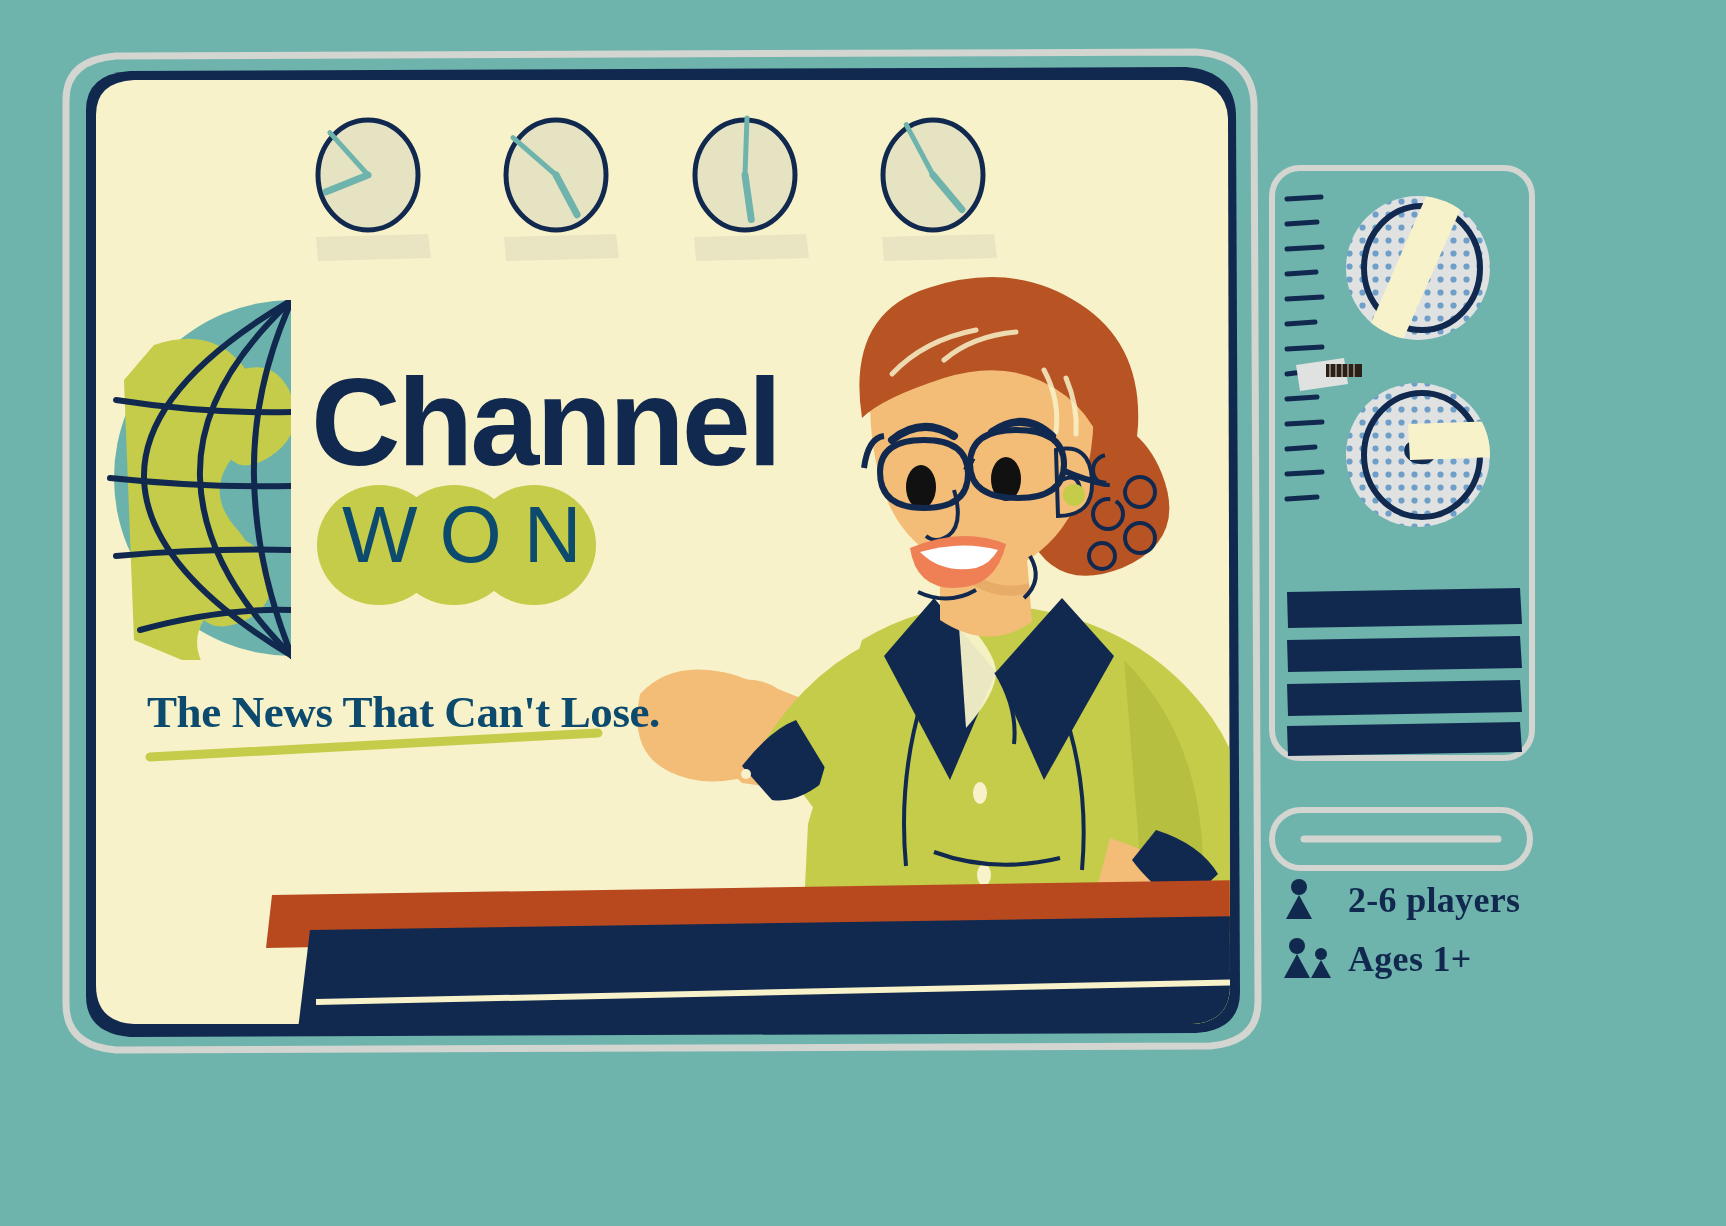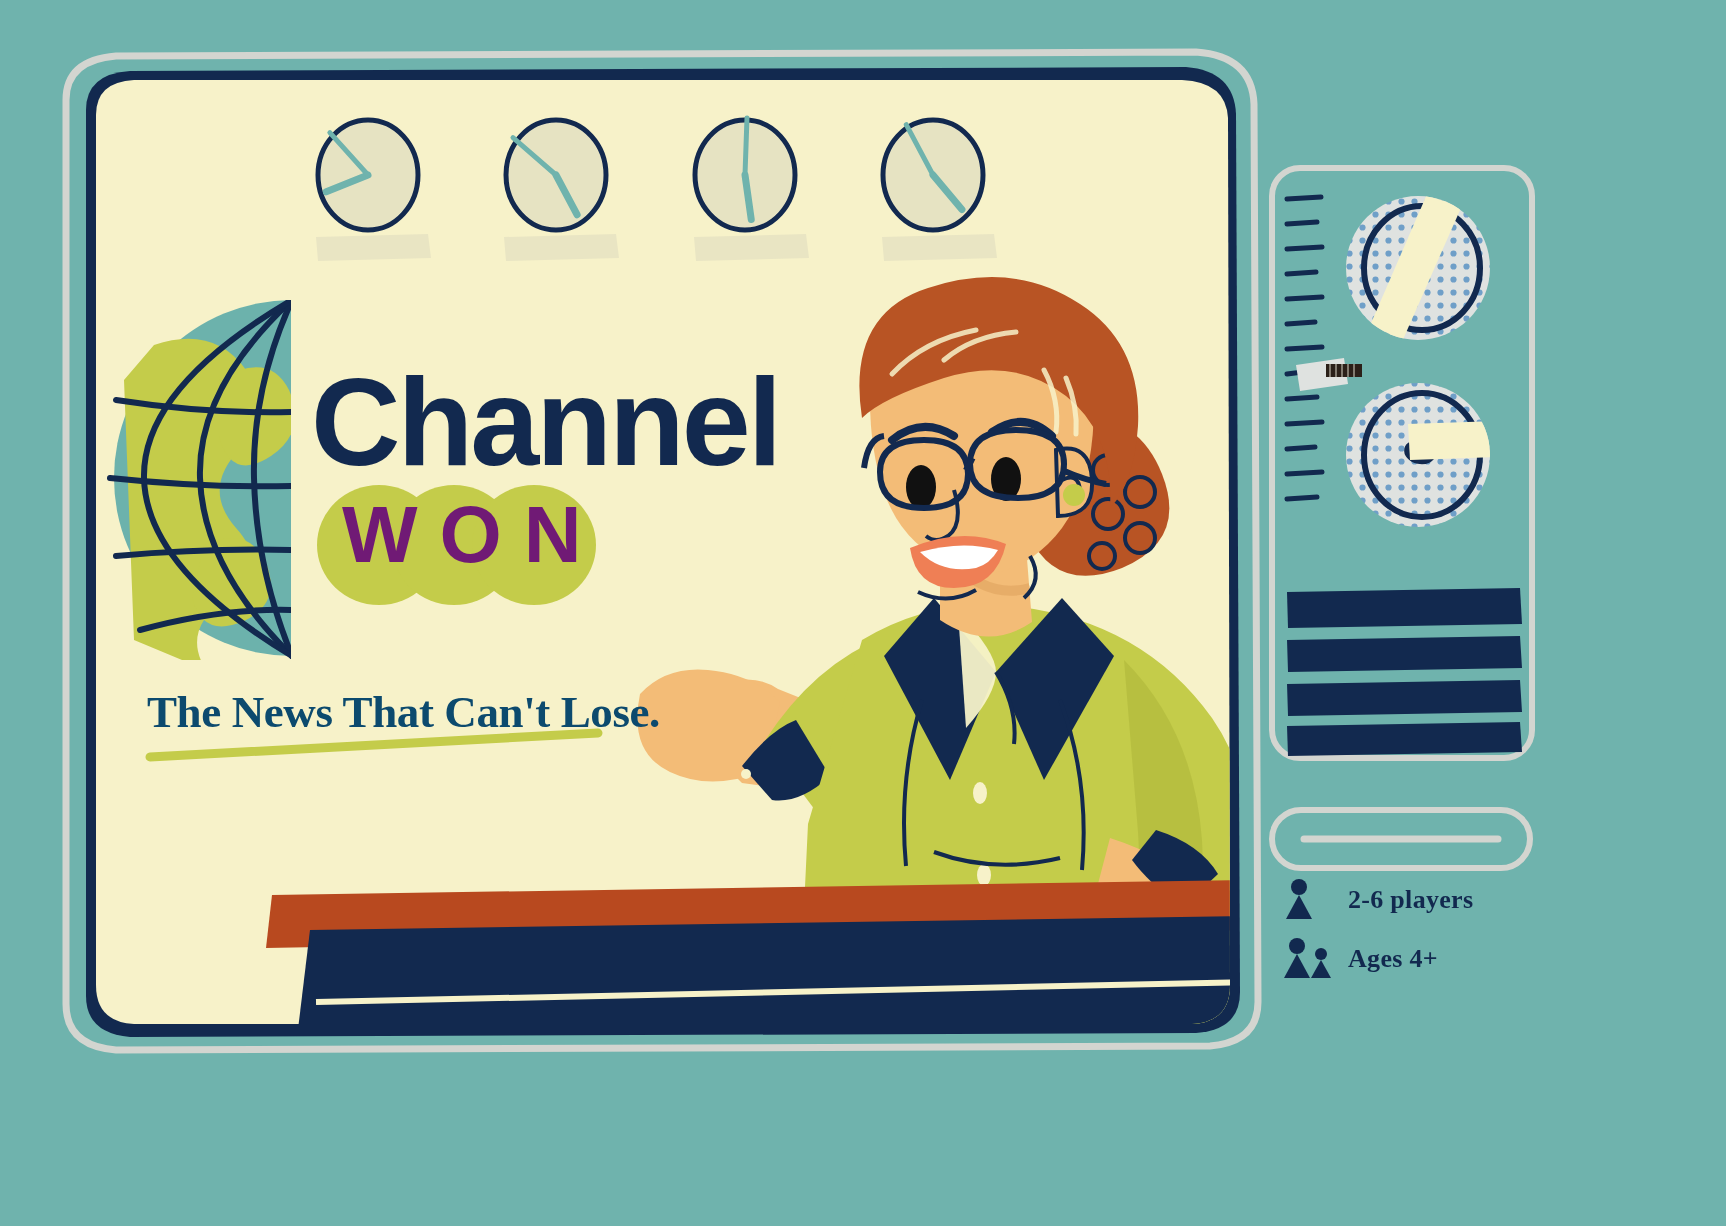--- a/index.html
+++ b/index.html
@@ -20,40 +20,40 @@
     font-family:"Liberation Sans", sans-serif;
     font-weight:bold;
     font-size:124px;
     letter-spacing:-3px;
     color:#12294f;
     line-height:1;
   }
   #brand-won{
     left:338px;top:495px;
     font-family:"Liberation Sans", sans-serif;
-    font-weight:bold;
+    font-weight:normal;
     font-size:80px;
     letter-spacing:22px;
-    color:#701a75;
+    color:#0c4a6e;
     line-height:1;
   }
   #tagline{
     left:143px;top:686px;
     font-family:"Liberation Serif", serif;
     font-weight:bold;
     font-size:45px;
     letter-spacing:-0.4px;
     color:#0c4a6e;
   }
 
   .meta-row{position:absolute;display:flex;align-items:center;gap:14px;}
   .meta-label{
     font-family:"Liberation Serif", serif;
     font-weight:bold;
-    font-size:26px;
+    font-size:36px;
     color:#12294f;
     letter-spacing:0.3px;
   }
   #meta-players{left:1278px;top:879px;}
   #meta-ages{left:1278px;top:938px;}
   #meta-time{left:1270px;top:991px;}
   .meta-icon{width:52px;height:42px;display:block;}
   #meta-time .meta-icon{width:46px;height:44px;}
 </style>
 </head>
@@ -317,17 +317,17 @@
     <span class="meta-label">2-6 players</span>
   </div>
 
   <div class="meta-row" id="meta-ages">
     <svg class="meta-icon" viewBox="0 0 52 42">
       <circle cx="15" cy="8" r="8" fill="#12294f"></circle>
       <path d="M15 16 L28 40 L2 40 Z" fill="#12294f"></path>
       <circle cx="39" cy="16" r="6" fill="#12294f"></circle>
       <path d="M39 22 L49 40 L29 40 Z" fill="#12294f"></path>
     </svg>
-    <span class="meta-label">Ages 4+</span>
+    <span class="meta-label">Ages 1+</span>
   </div>
 
 
 </div>
 
 </body></html>

